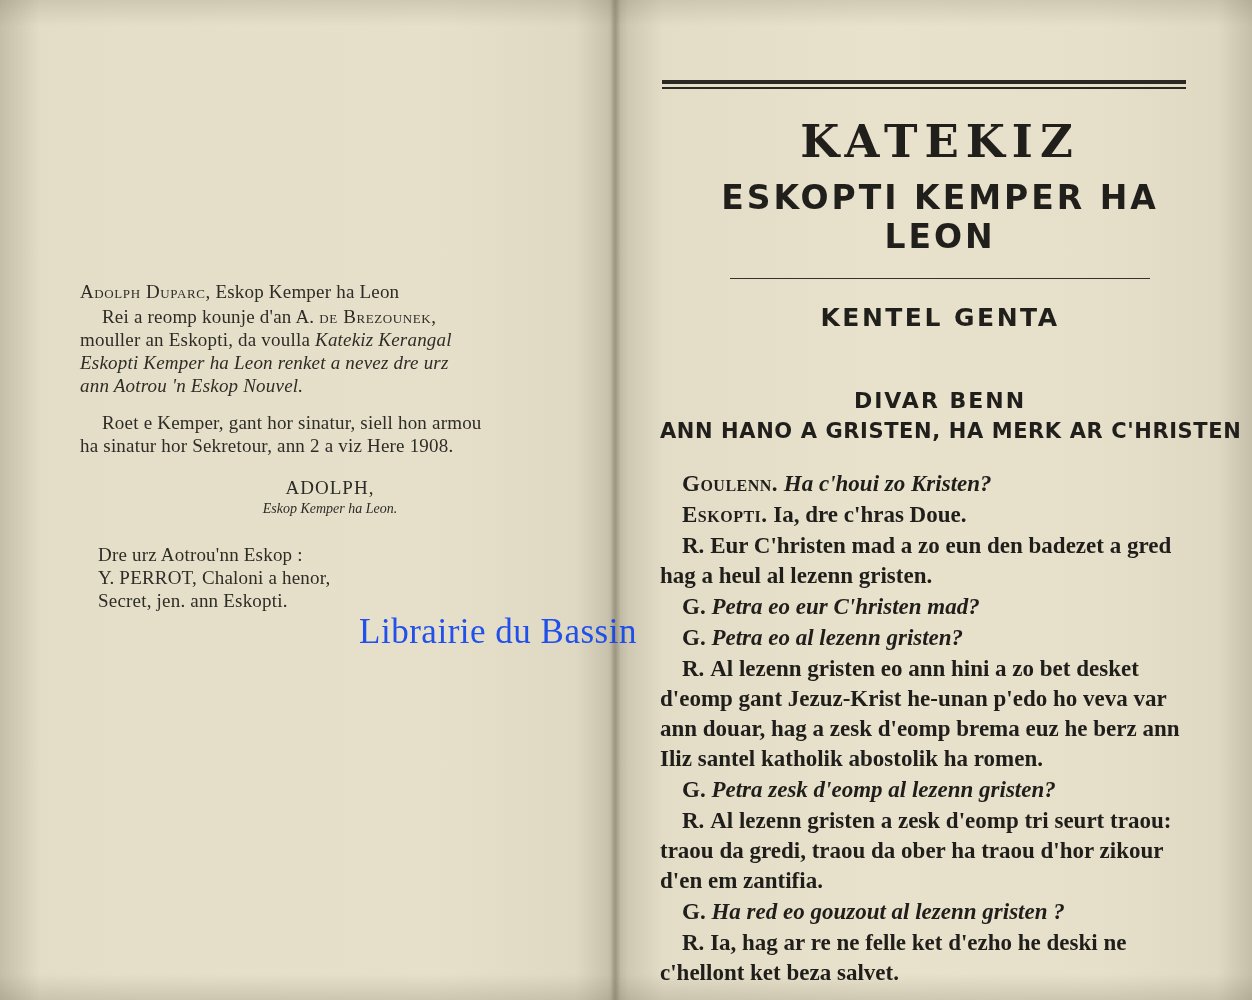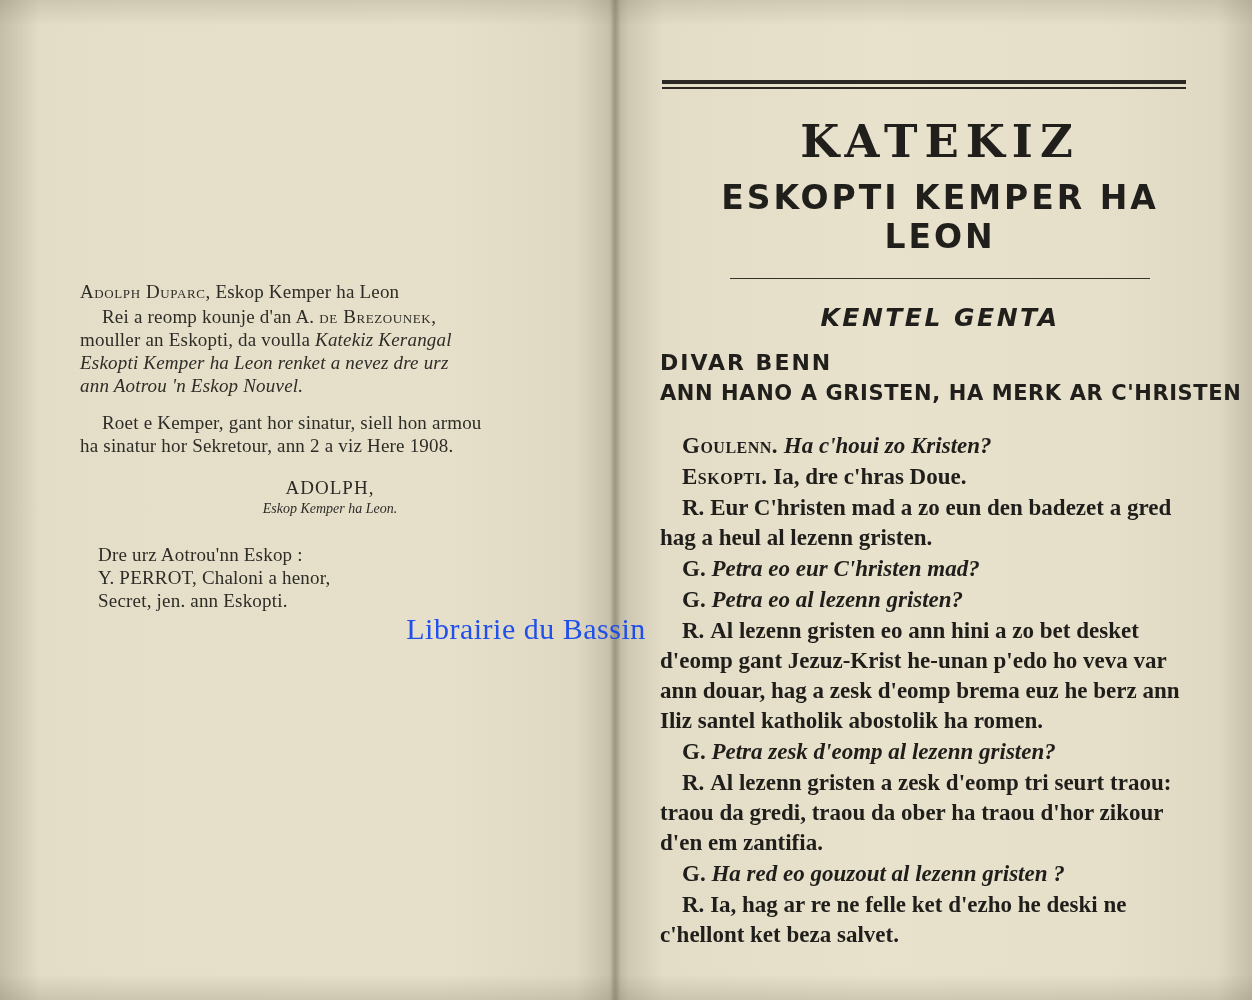--- a/index.html
+++ b/index.html
@@ -133,28 +133,27 @@
     width: 420px;
     margin: 22px auto 0 auto;
   }
   .kentel {
     text-align: center;
     font-size: 25px;
     font-weight: bold;
     letter-spacing: 2.5px;
     margin-top: 24px;
     font-family: "DejaVu Sans", sans-serif;
-    font-style: italic;
   }
   .divar {
-    text-align: left;
+    text-align: center;
     font-size: 22px;
     font-weight: bold;
     letter-spacing: 2px;
-    margin-top: 18px;
+    margin-top: 56px;
     font-family: "DejaVu Sans", sans-serif;
   }
   .hano {
     text-align: center;
     font-size: 21px;
     font-weight: bold;
     letter-spacing: 0.6px;
     margin-top: 6px;
     font-family: "DejaVu Sans", sans-serif;
     white-space: nowrap;
@@ -192,26 +191,25 @@
   }
 
   
   .watermark {
     position: absolute;
     left: 0;
     top: 612px;
     width: 996px;
     text-align: center;
     font-family: "Liberation Serif", serif;
-    font-size: 30px;
+    font-size: 35px;
     color: #1144ee;
     letter-spacing: 0.5px;
     opacity: 0.92;
     pointer-events: none;
-    margin-left: 28px;
   }
   .edge-shadow-left {
     position: absolute;
     left: 0; top: 0; width: 40px; height: 1000px;
     background: linear-gradient(90deg, rgba(90,84,64,0.22), rgba(90,84,64,0));
   }
   .edge-shadow-right {
     position: absolute;
     right: 0; top: 0; width: 34px; height: 1000px;
     background: linear-gradient(270deg, rgba(90,84,64,0.18), rgba(90,84,64,0));

